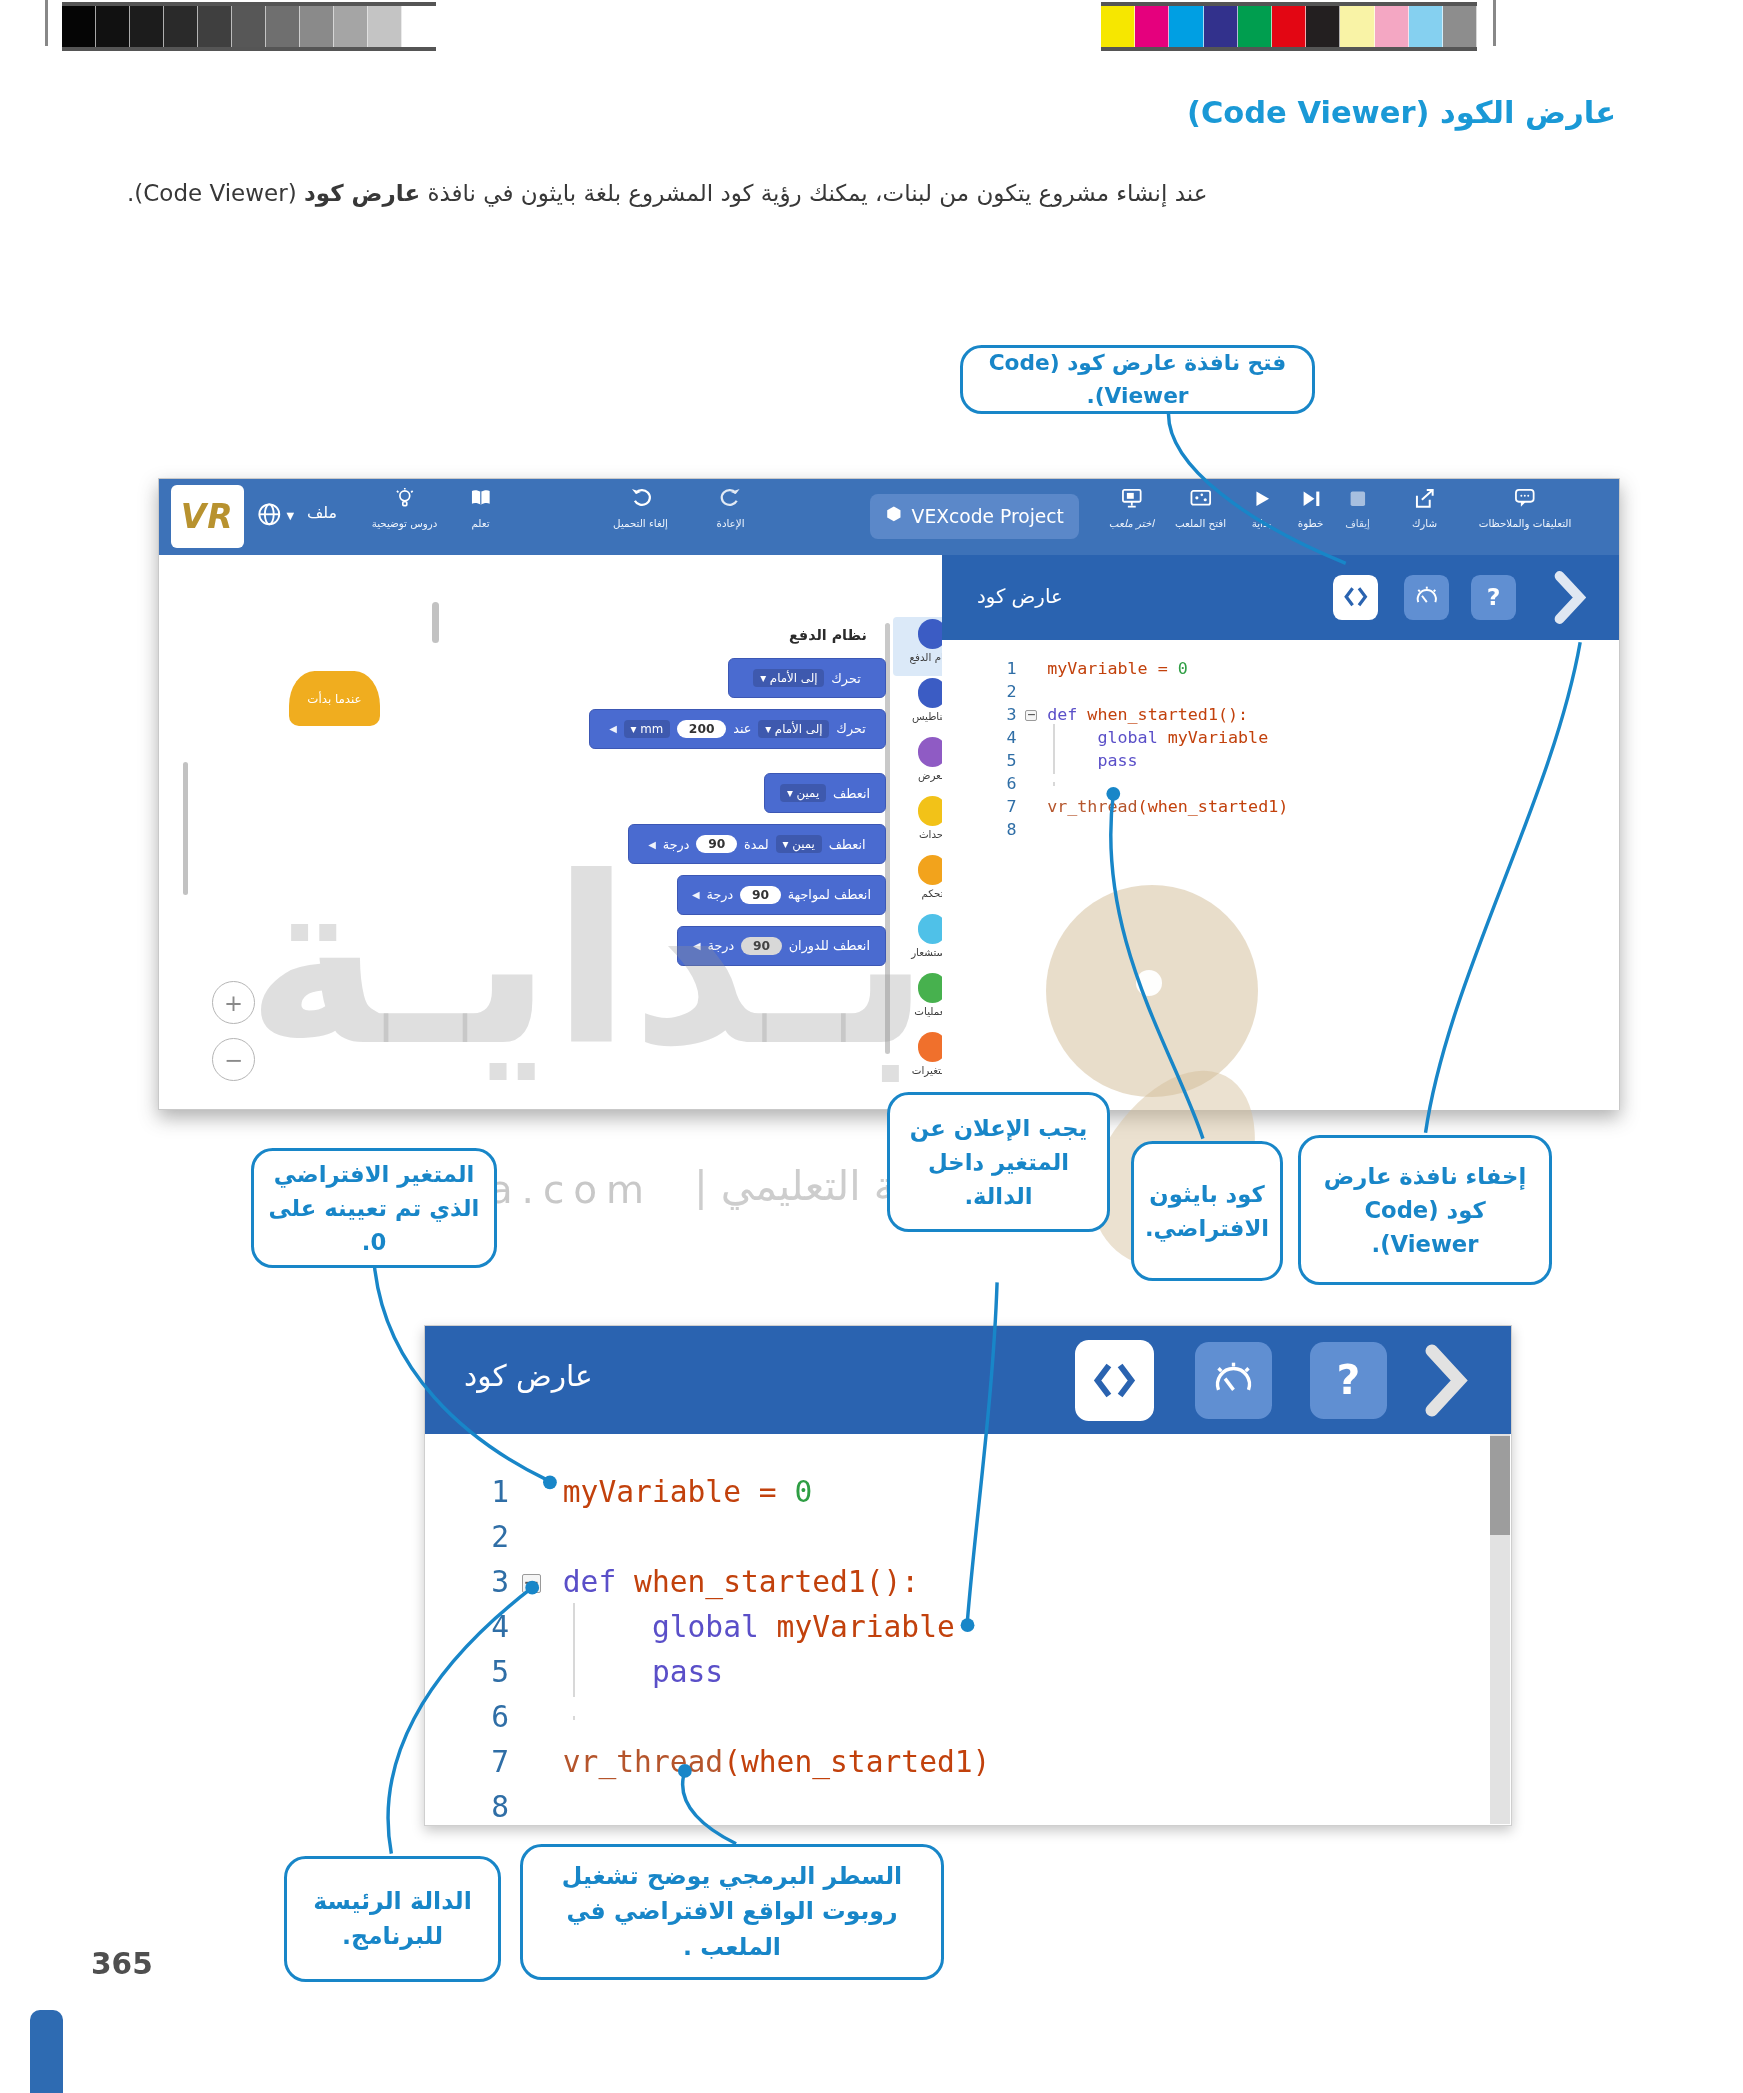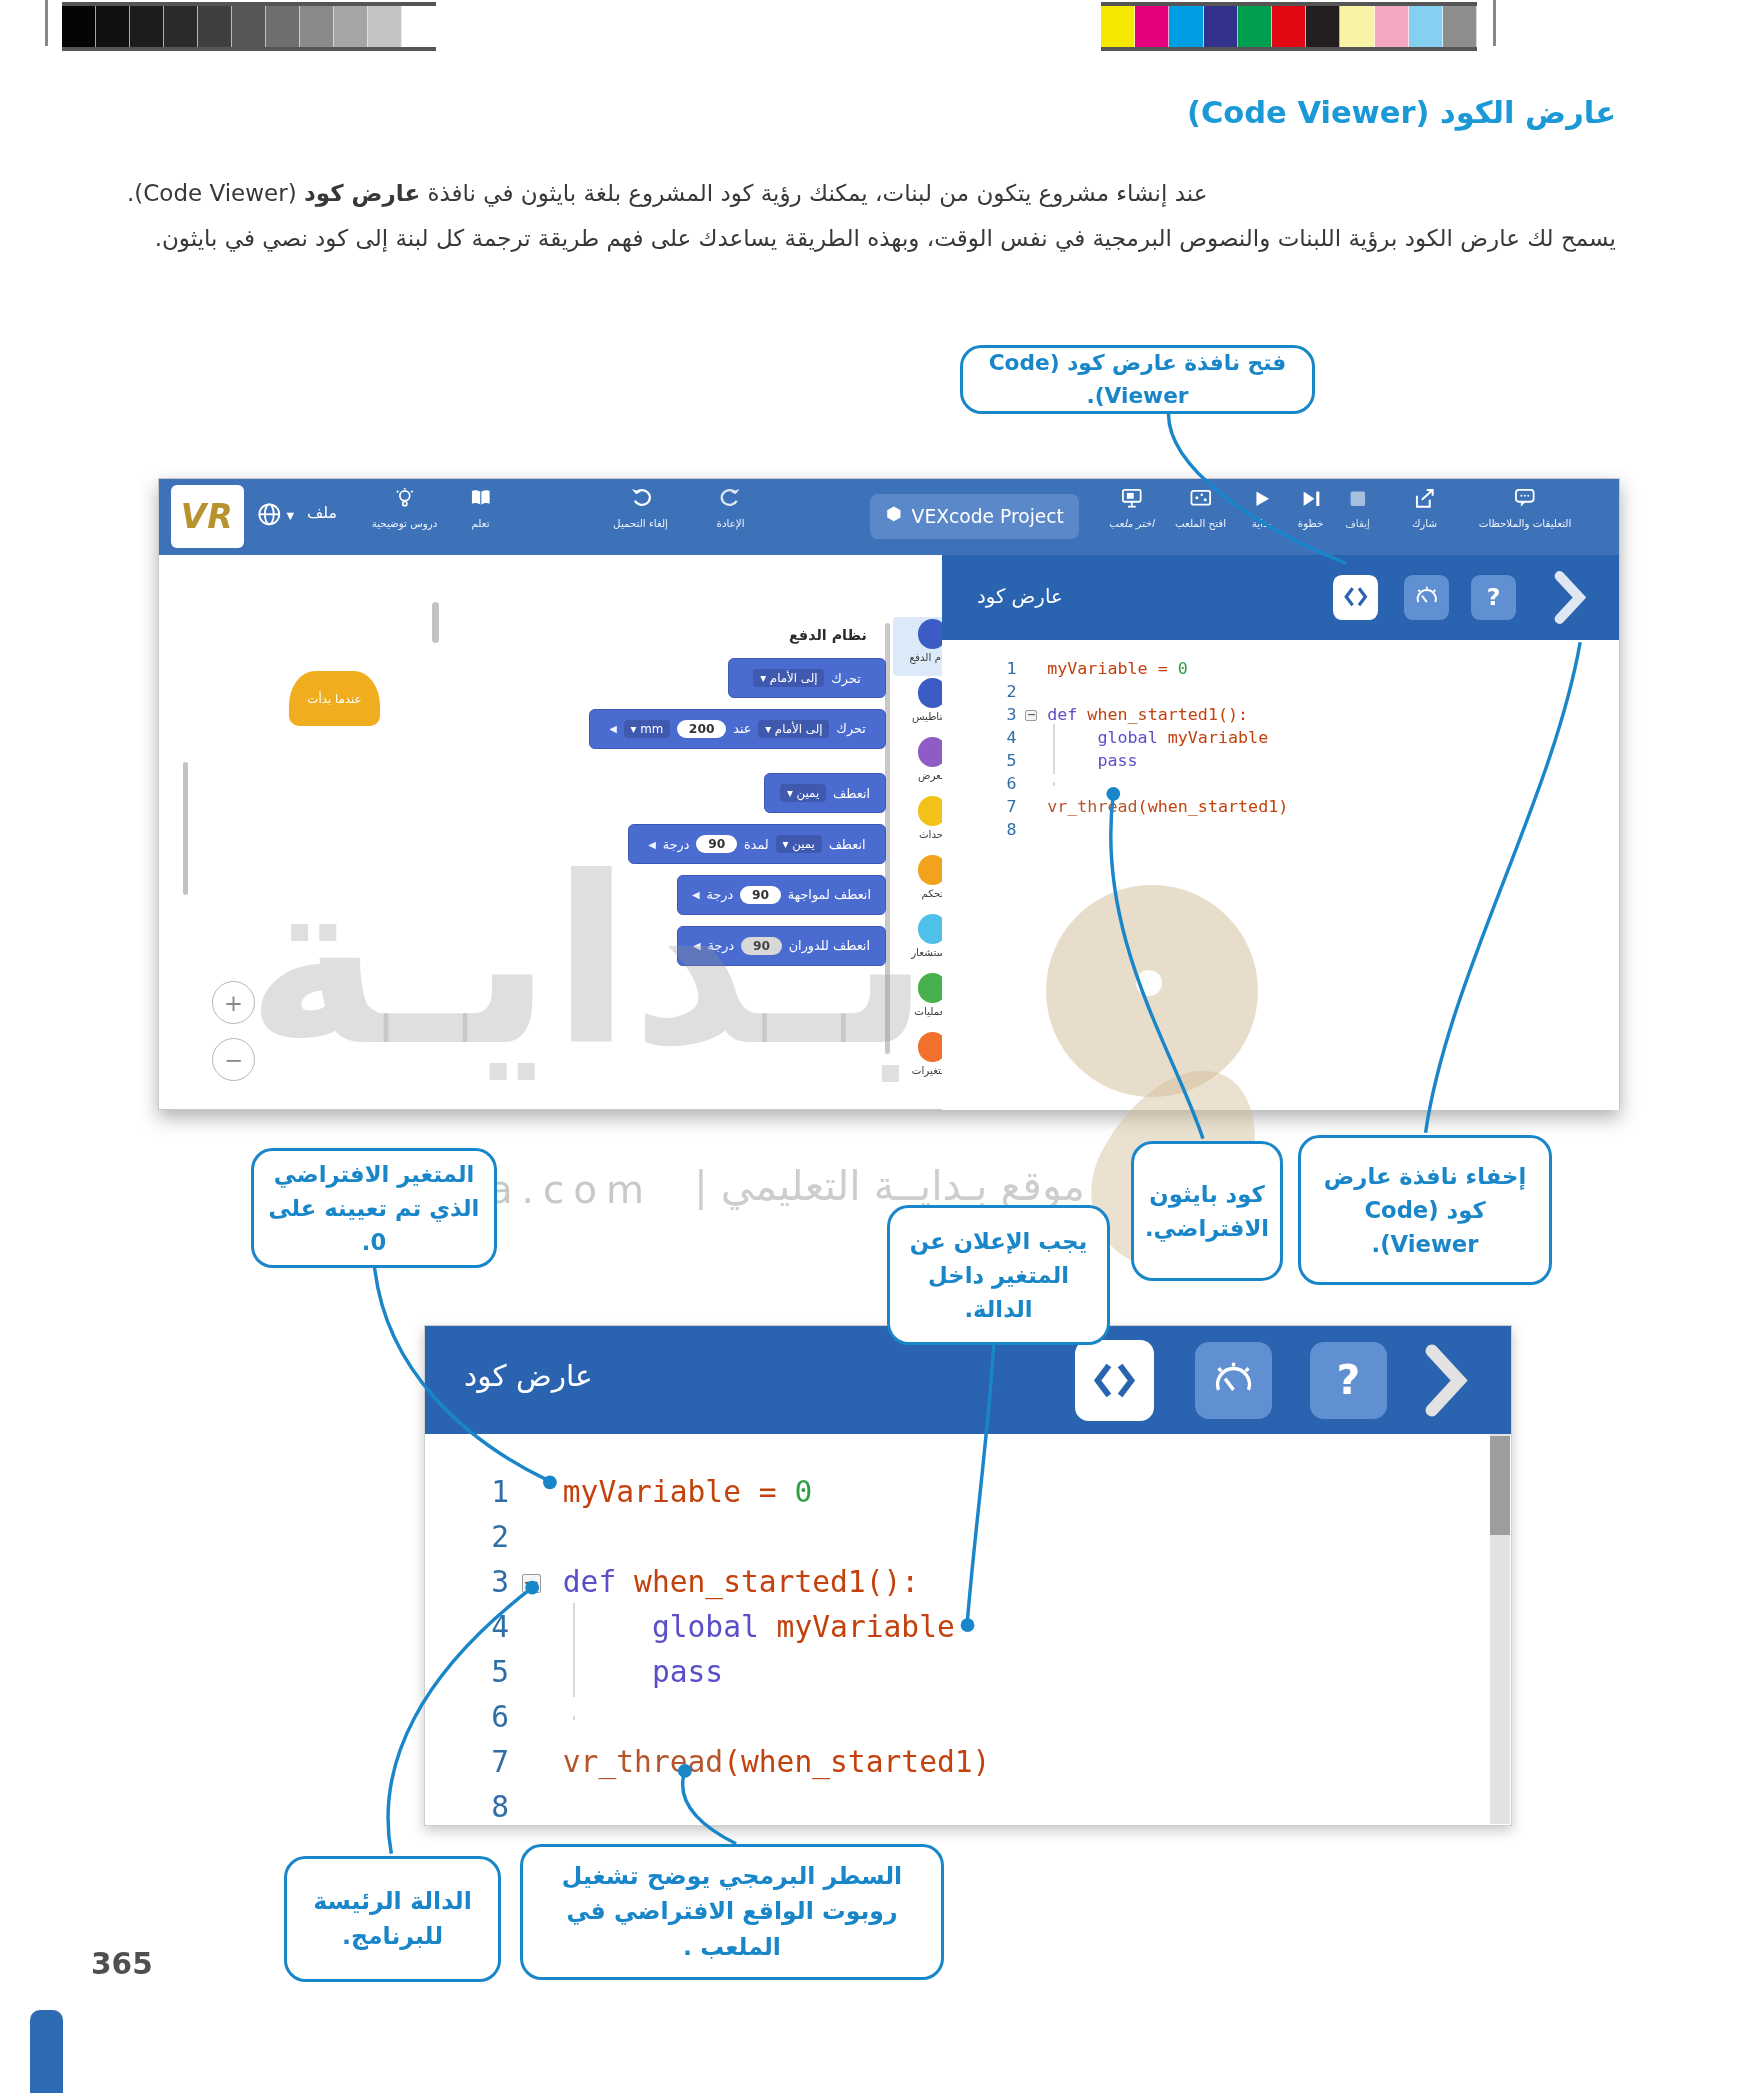--- a/index.html
+++ b/index.html
@@ -18,21 +18,21 @@
   .para{position:absolute;right:128px;width:1489px;direction:rtl;font-size:23px;line-height:1.75;color:#383838;}
   #para1{top:150px;text-align:left;}
   #para2{top:195px;text-align:justify;text-align-last:right;}
 
   
   .callout{position:absolute;border:3.9px solid #1886c8;border-radius:21.7px;background:#fff;color:#1886c8;
            font-weight:bold;display:flex;align-items:center;justify-content:center;text-align:center;
            direction:rtl;z-index:5;padding:5.9px 13.8px;box-sizing:border-box;line-height:1.5;}
   .co-a{left:960px;top:345px;width:355px;height:69px;font-size:21.7px;}
   .co-b{left:251px;top:1148px;width:246px;height:120px;font-size:22.7px;}
-  .co-c{left:887px;top:1205px;width:223px;height:140px;font-size:22.7px;}
+  .co-c{left:887px;top:1092px;width:223px;height:140px;font-size:22.7px;}
   .co-d{left:1131px;top:1141px;width:152px;height:140px;font-size:22.7px;}
   .co-e{left:1298px;top:1135px;width:254px;height:150px;font-size:22.7px;}
   .co-f{left:284px;top:1856px;width:217px;height:126px;font-size:23.6px;}
   .co-g{left:520px;top:1844px;width:424px;height:136px;font-size:23.6px;}
 
   
   .shot1{position:absolute;left:158px;top:478px;width:1460px;height:630px;background:#fff;
          border:1px solid #c9c9c9;box-shadow:0 7.9px 17.7px rgba(60,60,60,.4);z-index:1;}
   .toolbar{position:absolute;left:0;top:0;width:100%;height:76px;background:#3d72b8;}
   .vr-logo{position:absolute;left:11.8px;top:5.9px;width:73px;height:63px;background:#fff;border-radius:5.9px;
@@ -161,21 +161,20 @@
       <div style="background: rgb(227, 6, 19);"></div>
       <div style="background: rgb(35, 31, 32);"></div>
       <div style="background: rgb(249, 243, 166);"></div>
       <div style="background: rgb(244, 167, 195);"></div>
       <div style="background: rgb(133, 208, 240);"></div>
       <div style="background: rgb(141, 141, 141);"></div>
     </div>
 
   <div class="title">عارض الكود (Code Viewer)</div>
   <p class="para" id="para1"><span>عند إنشاء مشروع يتكون من لبنات، يمكنك رؤية كود المشروع بلغة بايثون في نافذة </span><b>عارض كود</b><span> (Code Viewer).</span></p>
-  <p class="para" id="para2">يسمح لك عارض الكود برؤية اللبنات والنصوص البرمجية في نفس الوقت، وبهذه الطريقة يساعدك على فهم طريقة ترجمة كل لبنة إلى كود نصي في بايثون.</p>
 
   <div class="callout co-a">
       <span>فتح نافذة عارض كود (Code Viewer).</span>
     </div>
 
   <div class="shot1">
     <div class="toolbar">
       <div class="vr-logo">
           <span>VR</span>
         </div>

